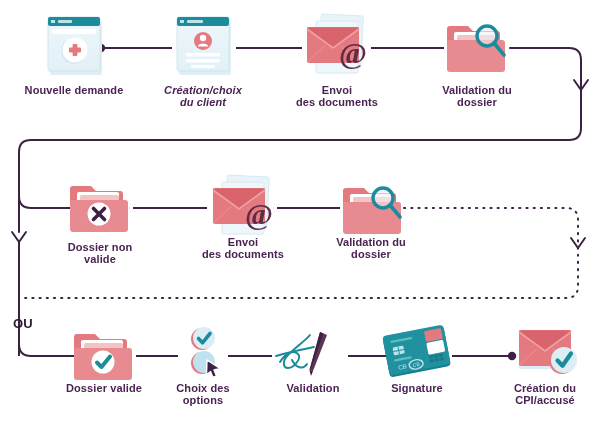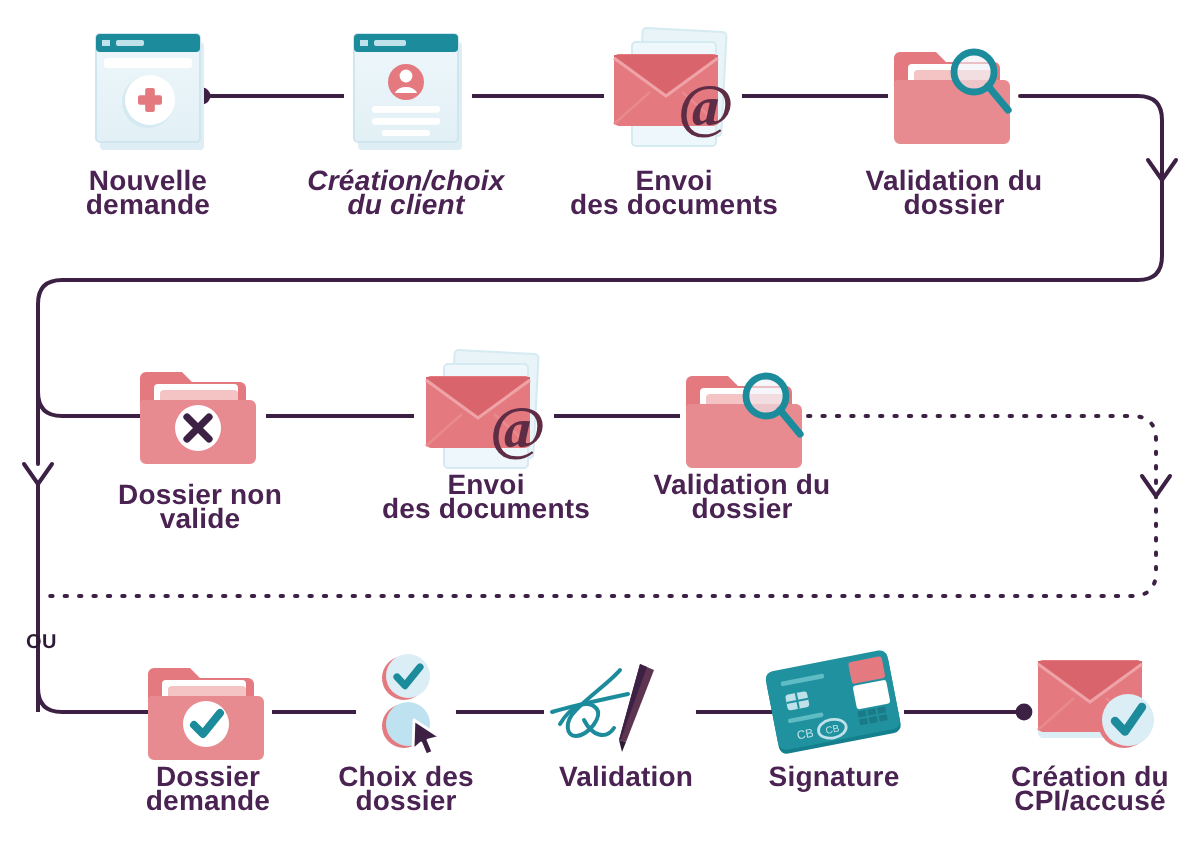--- a/index.html
+++ b/index.html
@@ -6,31 +6,31 @@
   body{
     width:600px;height:421px;
     font-family:"Liberation Sans", sans-serif;
     position:relative;overflow:hidden;
   }
   #diagram{position:absolute;left:0;top:0;width:600px;height:421px;}
   .lbl{
     position:absolute;
     color:#4a2352;
     font-weight:bold;
-    font-size:14px;
+    font-size:11px;
     line-height:11.5px;
     text-align:center;
     letter-spacing:.1px;
     white-space:pre-line;
   }
   .ou{
     position:absolute;
     color:#2d1b33;
     font-weight:bold;
-    font-size:10px;
+    font-size:13px;
     letter-spacing:.2px;
   }
 </style>
 </head>
 <body>
 
 <svg id="diagram" viewBox="0 0 600 421">
   <defs>
     <linearGradient id="gPaper" x1="0" y1="0" x2="0" y2="1">
       <stop offset="0" stop-color="#eef7fb"></stop>
@@ -245,21 +245,21 @@
 <div class="lbl" style="left:427px;top:85px;width:100px;">Validation du
 dossier</div>
 
 <div class="lbl" style="left:50px;top:242px;width:100px;">Dossier non
 valide</div>
 <div class="lbl" style="left:188px;top:237px;width:110px;">Envoi
 des documents</div>
 <div class="lbl" style="left:321px;top:237px;width:100px;">Validation du
 dossier</div>
 
-<div class="lbl" style="left:54px;top:383px;width:100px;">Dossier demande</div>
+<div class="lbl" style="left:54px;top:383px;width:100px;">Dossier valide</div>
 <div class="lbl" style="left:163px;top:383px;width:80px;">Choix des
-dossier</div>
+options</div>
 <div class="lbl" style="left:273px;top:383px;width:80px;">Validation</div>
 <div class="lbl" style="left:377px;top:383px;width:80px;">Signature</div>
 <div class="lbl" style="left:495px;top:383px;width:100px;">Création du
 CPI/accusé</div>
 
 <div class="ou" style="left:13px;top:316px;">OU</div>
 
 </body></html>

